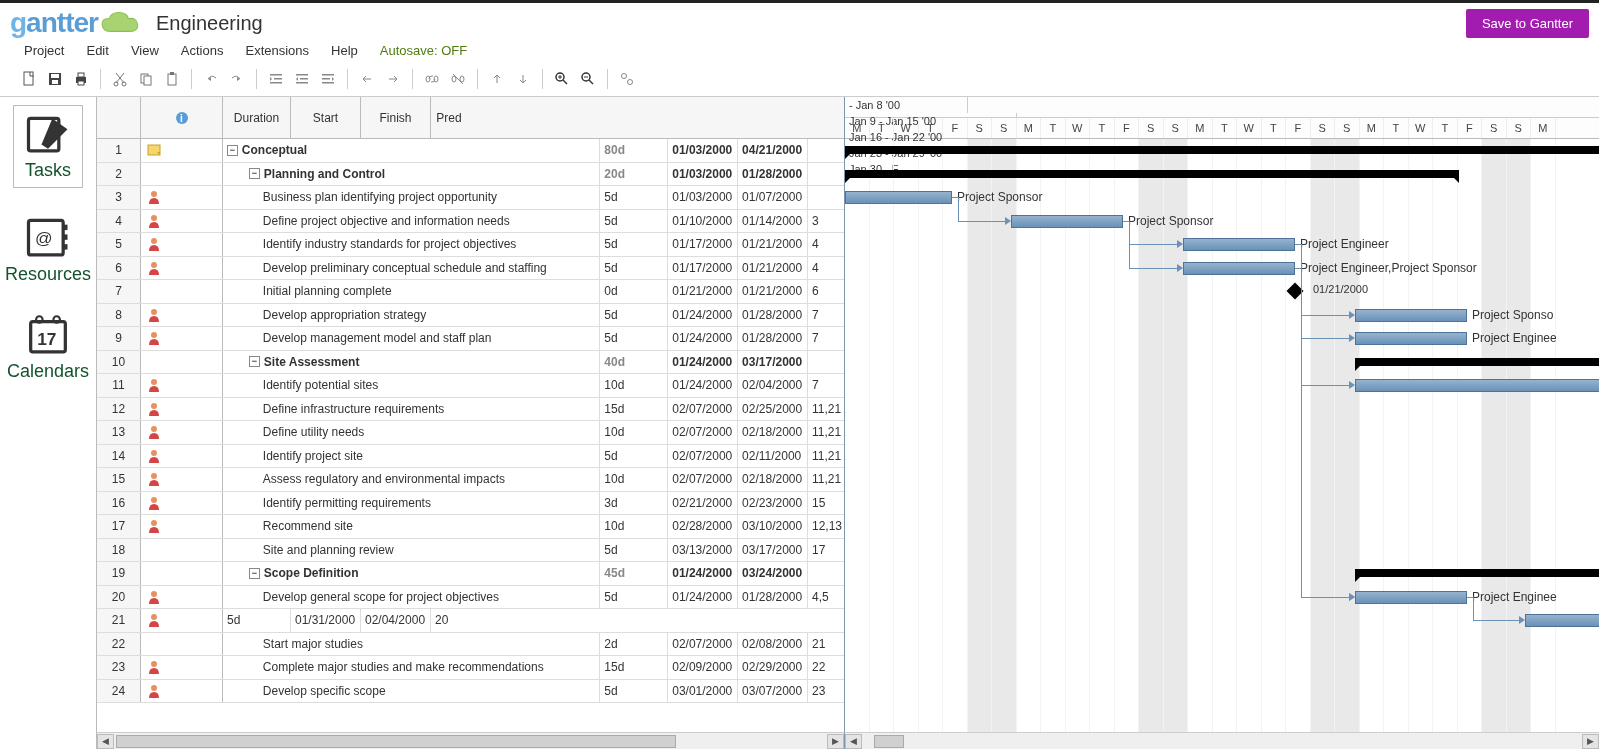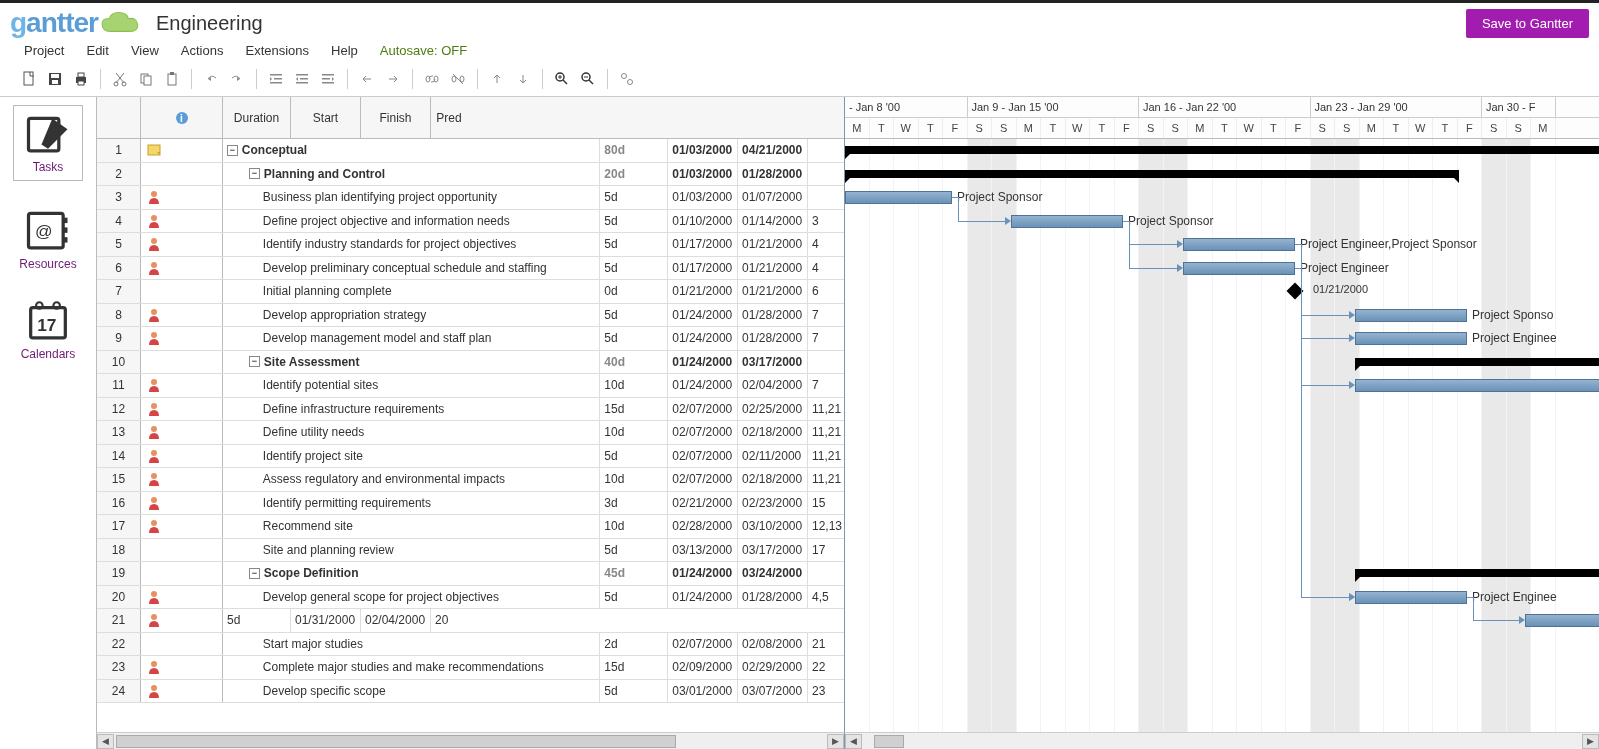--- a/index.html
+++ b/index.html
@@ -17,21 +17,21 @@
 .autosave { color: #4d7c0f; }
 .toolbar { display: flex; align-items: center; padding: 4px 8px 6px 18px; gap: 4px; border-bottom: 1px solid #ccc; }
 .tb-sep { width: 1px; height: 20px; background: #ccc; margin: 0 4px; }
 .tb-btn { width: 22px; height: 22px; display: flex; align-items: center; justify-content: center; cursor: pointer; color: #666; }
 .tb-btn svg { width: 16px; height: 16px; }
 .main { flex: 1; display: flex; overflow: hidden; }
 .side-nav { width: 96px; display: flex; flex-direction: column; align-items: center; padding-top: 8px; gap: 28px; }
 .side-item { display: flex; flex-direction: column; align-items: center; gap: 4px; cursor: pointer; }
 .side-item.active { border: 1px solid #bbb; padding: 6px 8px; }
 .side-icon { width: 52px; height: 44px; display: flex; align-items: center; justify-content: center; }
-.side-label { font-size: 12px; color: #701a75; }
+.side-label { font-size: 18px; color: #14532d; }
 .content { flex: 1; display: flex; flex-direction: column; border-left: 1px solid #bbb; overflow: hidden; position: relative; }
 .split { flex: 1; display: flex; overflow: hidden; }
 .grid-pane { width: 748px; display: flex; flex-direction: column; border-right: 1px solid #7d96ae; overflow: hidden; }
 .grid-header { display: flex; background: #f6f6f6; border-bottom: 1px solid #bbb; height: 42px; }
 .gh-cell { border-right: 1px solid #bbb; display: flex; align-items: center; justify-content: center; font-size: 12px; color: #333; }
 .col-num { width: 44px; }
 .col-icon { width: 82px; }
 .col-name { width: 378px; justify-content: center; }
 .col-dur { width: 68px; }
 .col-start { width: 70px; }
@@ -48,21 +48,21 @@
 .row-summary .gc.col-dur { color: #888; }
 .task-name { display: flex; align-items: center; }
 .toggle { width: 11px; height: 11px; border: 1px solid #888; display: inline-flex; align-items: center; justify-content: center; font-size: 9px; line-height: 1; margin-right: 4px; color: #444; cursor: pointer; }
 .indent-0 { padding-left: 0; }
 .indent-1 { padding-left: 22px; }
 .indent-2 { padding-left: 36px; }
 .person-icon { width: 14px; height: 14px; }
 .note-icon { width: 14px; height: 12px; }
 .gantt-pane { flex: 1; display: flex; flex-direction: column; overflow: hidden; position: relative; }
 .gantt-header { height: 42px; border-bottom: 1px solid #bbb; background: #fdfdfd; display: flex; flex-direction: column; }
-.gh-top { height: 21px; display: flex; border-bottom: 1px solid #ccc; }
+.gh-top { height: 21px; display: flex; border-bottom: 1px solid #ccc; flex-direction: column; }
 .gh-week { border-right: 1px solid #ccc; font-size: 11px; padding: 2px 4px; display: flex; align-items: center; }
 .gh-bottom { height: 21px; display: flex; }
 .gh-day { width: 24.5px; border-right: 1px solid #eee; font-size: 11px; display: flex; align-items: center; justify-content: center; color: #444; }
 .gantt-body { flex: 1; position: relative; overflow: hidden; }
 .gantt-bg { position: absolute; inset: 0; display: flex; }
 .bg-day { width: 24.5px; border-right: 1px solid #f3f3f3; }
 .bg-day.weekend { background: #e9e9e9; }
 .gantt-rows { position: absolute; inset: 0; }
 .gantt-row { height: 23.5px; position: relative; border-bottom: 1px solid transparent; }
 .bar-summary { position: absolute; height: 8px; background: #000; top: 7px; }
@@ -793,26 +793,26 @@
                     <span class="bar-label">Project Sponsor</span>
                   </div>
                 </div>
                 <div class="gantt-row">
                   <div class="bar-task" style="left: 166px; width: 112px;">
                     <span class="bar-label">Project Sponsor</span>
                   </div>
                 </div>
                 <div class="gantt-row">
                   <div class="bar-task" style="left: 338px; width: 112px;">
+                    <span class="bar-label">Project Engineer</span>
+                  </div>
+                </div>
+                <div class="gantt-row">
+                  <div class="bar-task" style="left: 338px; width: 112px;">
                     <span class="bar-label">Project Engineer,Project Sponsor</span>
-                  </div>
-                </div>
-                <div class="gantt-row">
-                  <div class="bar-task" style="left: 338px; width: 112px;">
-                    <span class="bar-label">Project Engineer</span>
                   </div>
                 </div>
                 <div class="gantt-row">
                   <div class="milestone" style="left: 444px;"></div>
                   <span class="milestone-label" style="left: 468px;">01/21/2000</span>
                 </div>
                 <div class="gantt-row">
                   <div class="bar-task" style="left: 510px; width: 112px;">
                     <span class="bar-label">Project Sponso</span>
                   </div>

